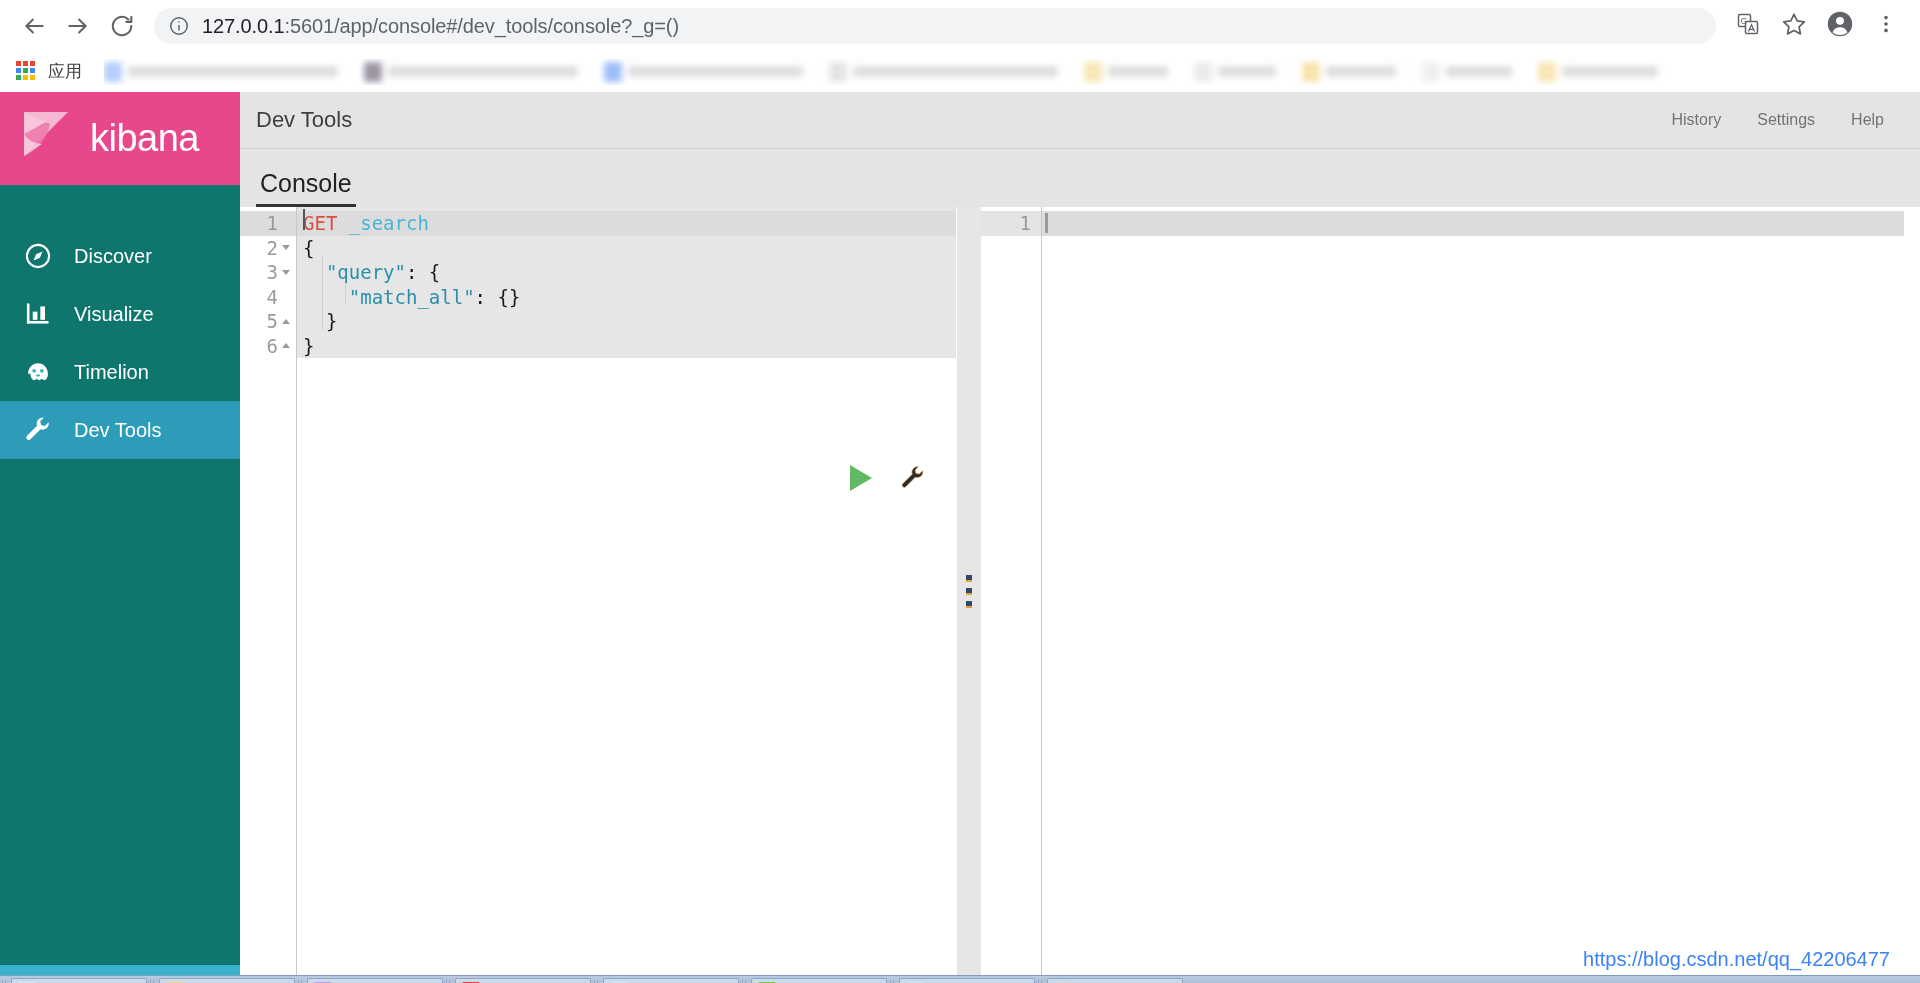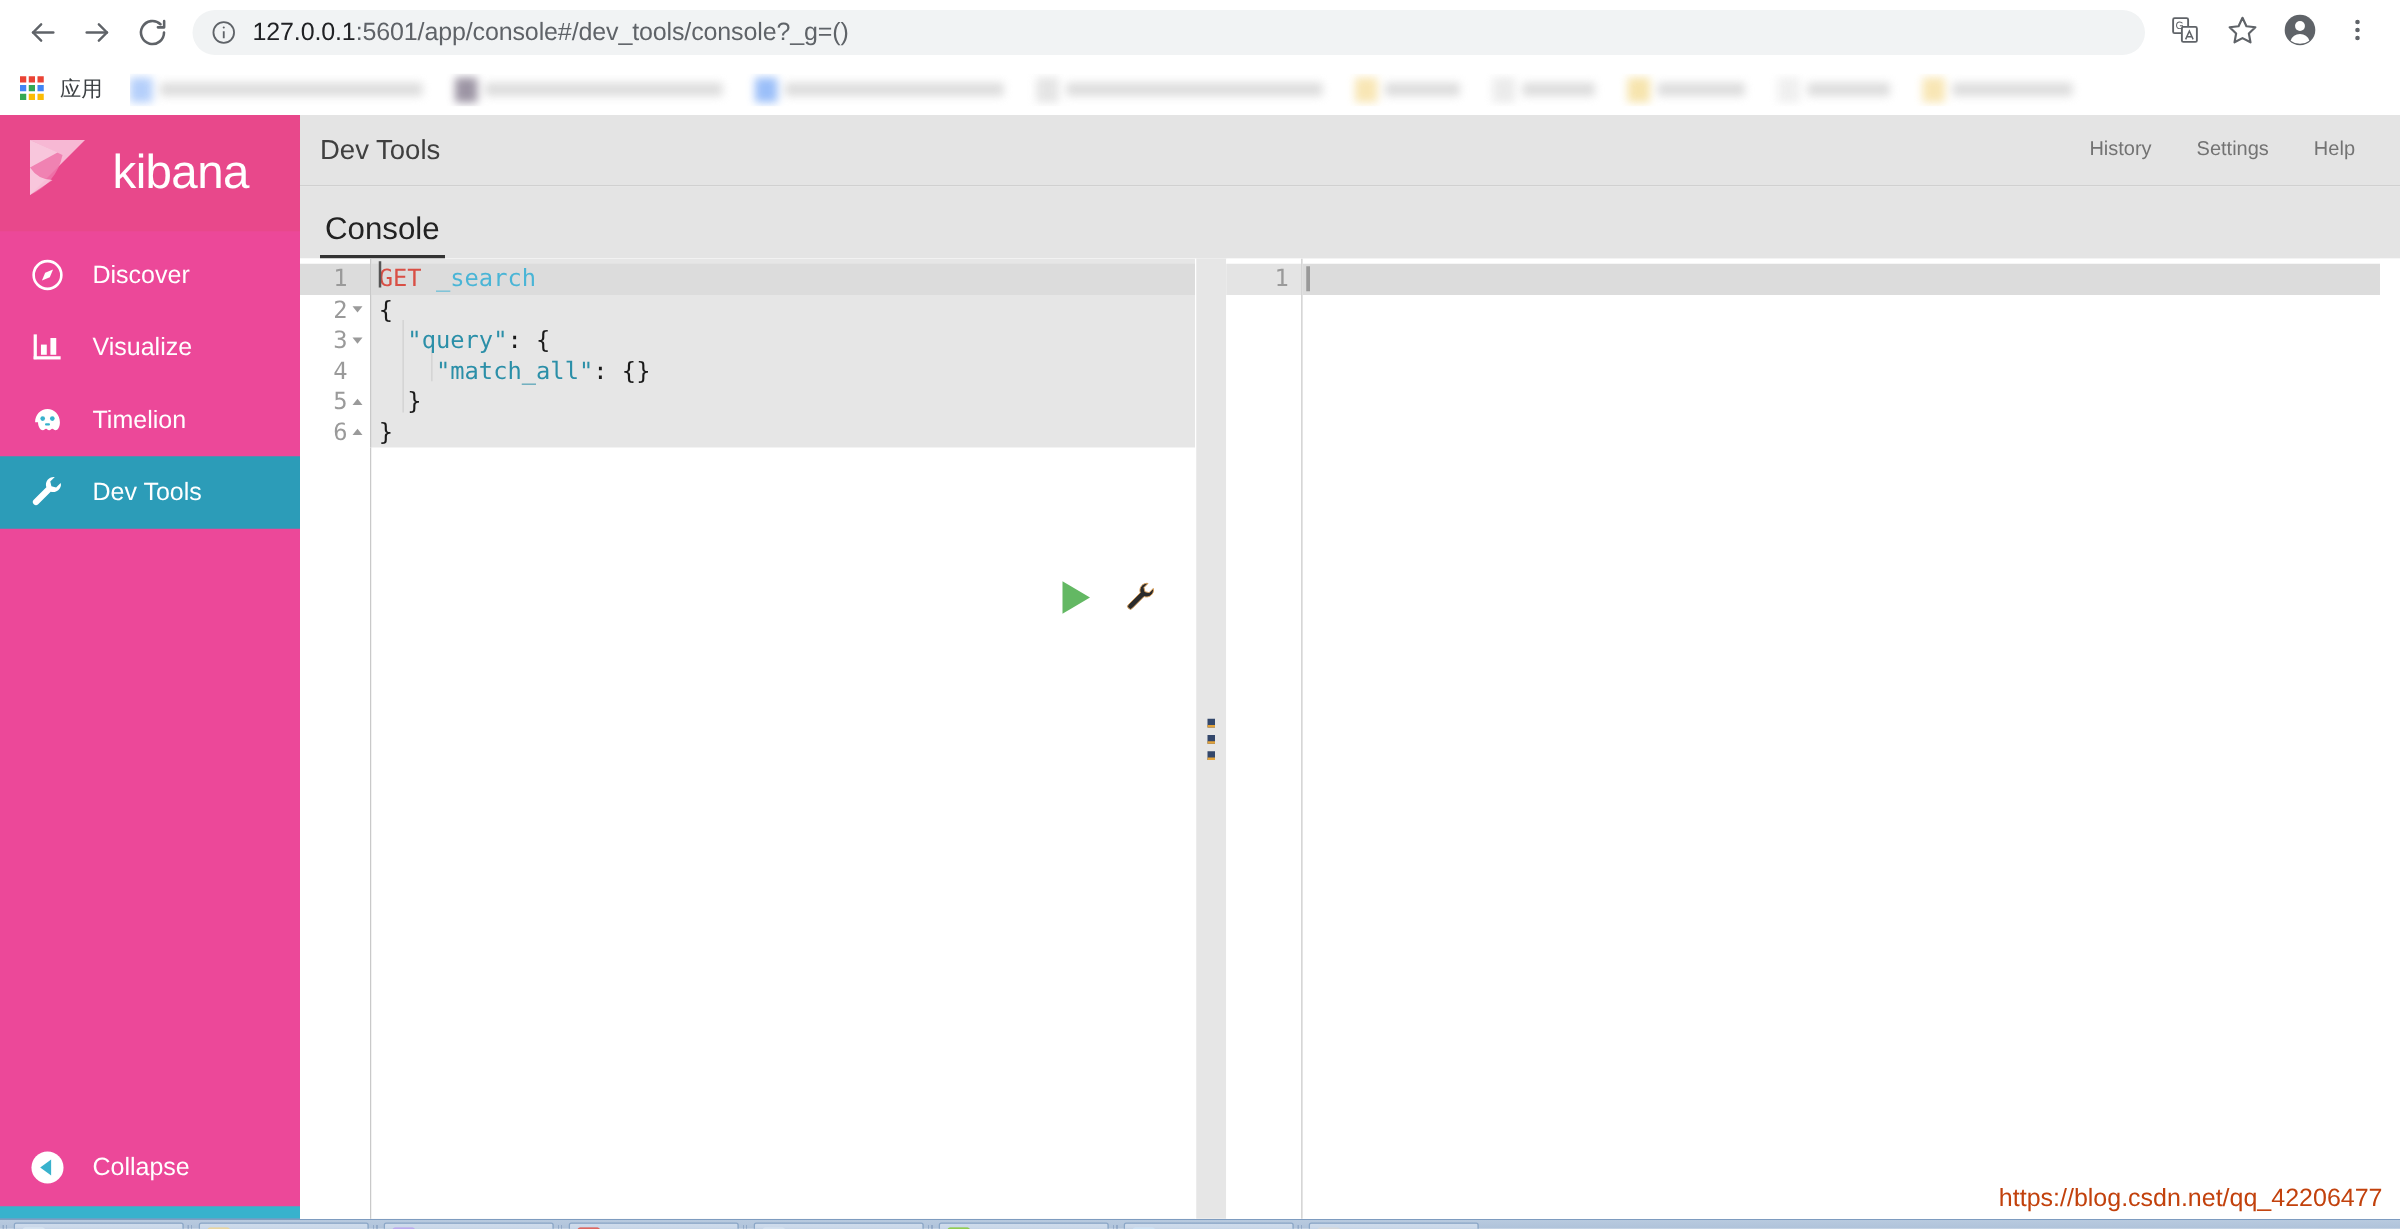--- a/index.html
+++ b/index.html
@@ -101,25 +101,26 @@
   .app {
     position: relative;
     height: 883px;
     display: flex;
     background: #ffffff;
   }
 
   
   .sidebar {
     width: 240px;
-    background: #ec4899;
+    background: #0f766e;
     display: flex;
     flex-direction: column;
     flex: 0 0 auto;
     position: relative;
+    gap: 36px;
   }
   .brand {
     height: 93px;
     background: #e8488b;
     display: flex;
     align-items: center;
     gap: 14px;
     padding-left: 18px;
   }
   .brand-logo { width: 58px; height: 58px; flex: 0 0 auto; }
@@ -377,24 +378,24 @@
   .resp-scrollbar {
     position: absolute;
     right: 0; top: 0;
     width: 16px; height: 100%;
     background: #ffffff;
   }
 
   
   .watermark {
     position: absolute;
-    right: 14px;
+    right: 30px;
     bottom: 4px;
     font-size: 20px;
-    color: #c2410c;
+    color: #3b82f6;
     white-space: nowrap;
     z-index: 20;
   }
 
   
   .taskbar {
     height: 31px;
     background: linear-gradient(180deg, #b8cadf 0%, #a9bdd6 40%, #9fb5d0 100%);
     border-top: 1px solid #7e9cc0;
     display: flex;
@@ -608,29 +609,20 @@
         <div class="nav-item active">
           <span class="nav-icon">
             <svg width="28" height="28" viewBox="0 0 24 24" fill="#fff">
               <path d="M21.2 5.6a5.3 5.3 0 0 1-7 5.8L5.6 20a2.1 2.1 0 1 1-3-3l8.6-8.6A5.3 5.3 0 0 1 17 1.4l-3.1 3.1.8 3.2 3.2.8 3.1-3.1c.1.4.2.8.2 1.2Z"></path>
             </svg>
           </span>
           <span>Dev Tools</span>
         </div>
       </div>
 
-    <div class="collapse">
-      <span class="nav-icon">
-        <svg width="28" height="28" viewBox="0 0 24 24">
-            <circle cx="12" cy="12" r="11" fill="#ffffff"></circle>
-            <polygon points="14.5,6.5 7,12 14.5,17.5" fill="#38b2cd"></polygon>
-          </svg>
-      </span>
-      <span>Collapse</span>
-    </div>
     <div class="bottom-strip"></div>
   </div>
 
   <div class="main">
     <div class="app-header">
       <span class="app-title">Dev Tools</span>
       <div class="header-links" id="header-links-host">
           <a href="#">History</a>
           <a href="#">Settings</a>
           <a href="#">Help</a>

